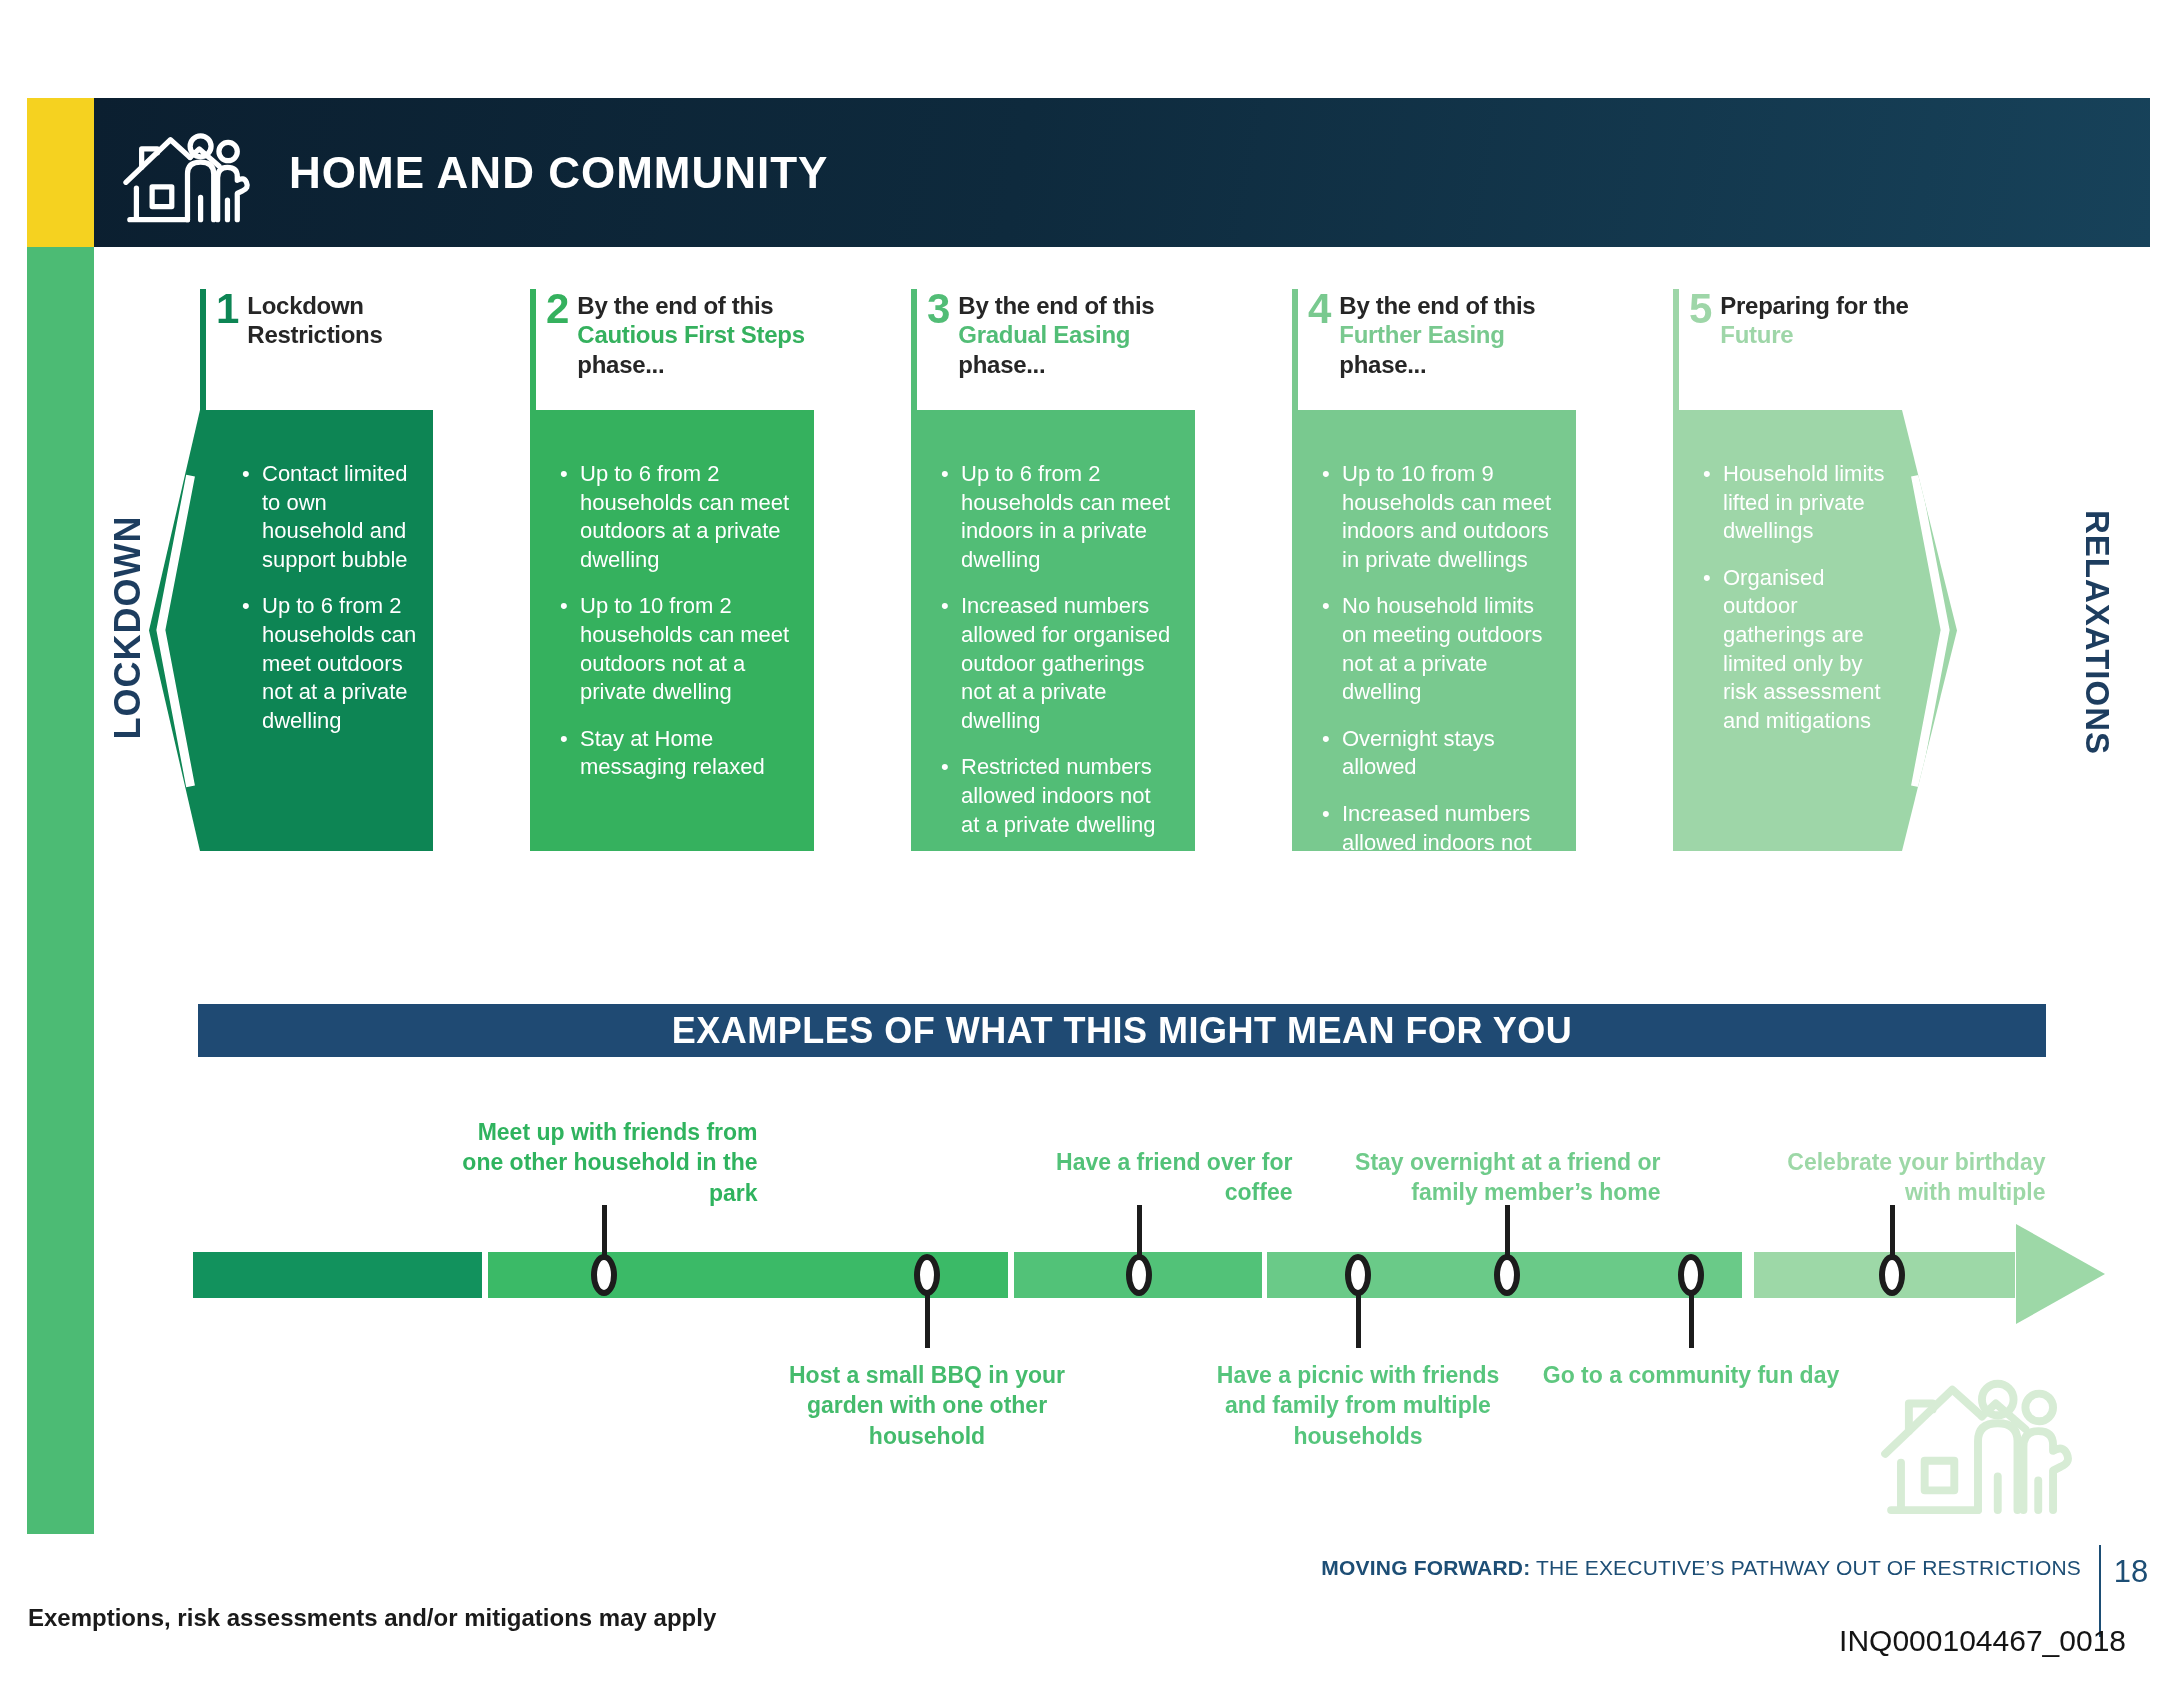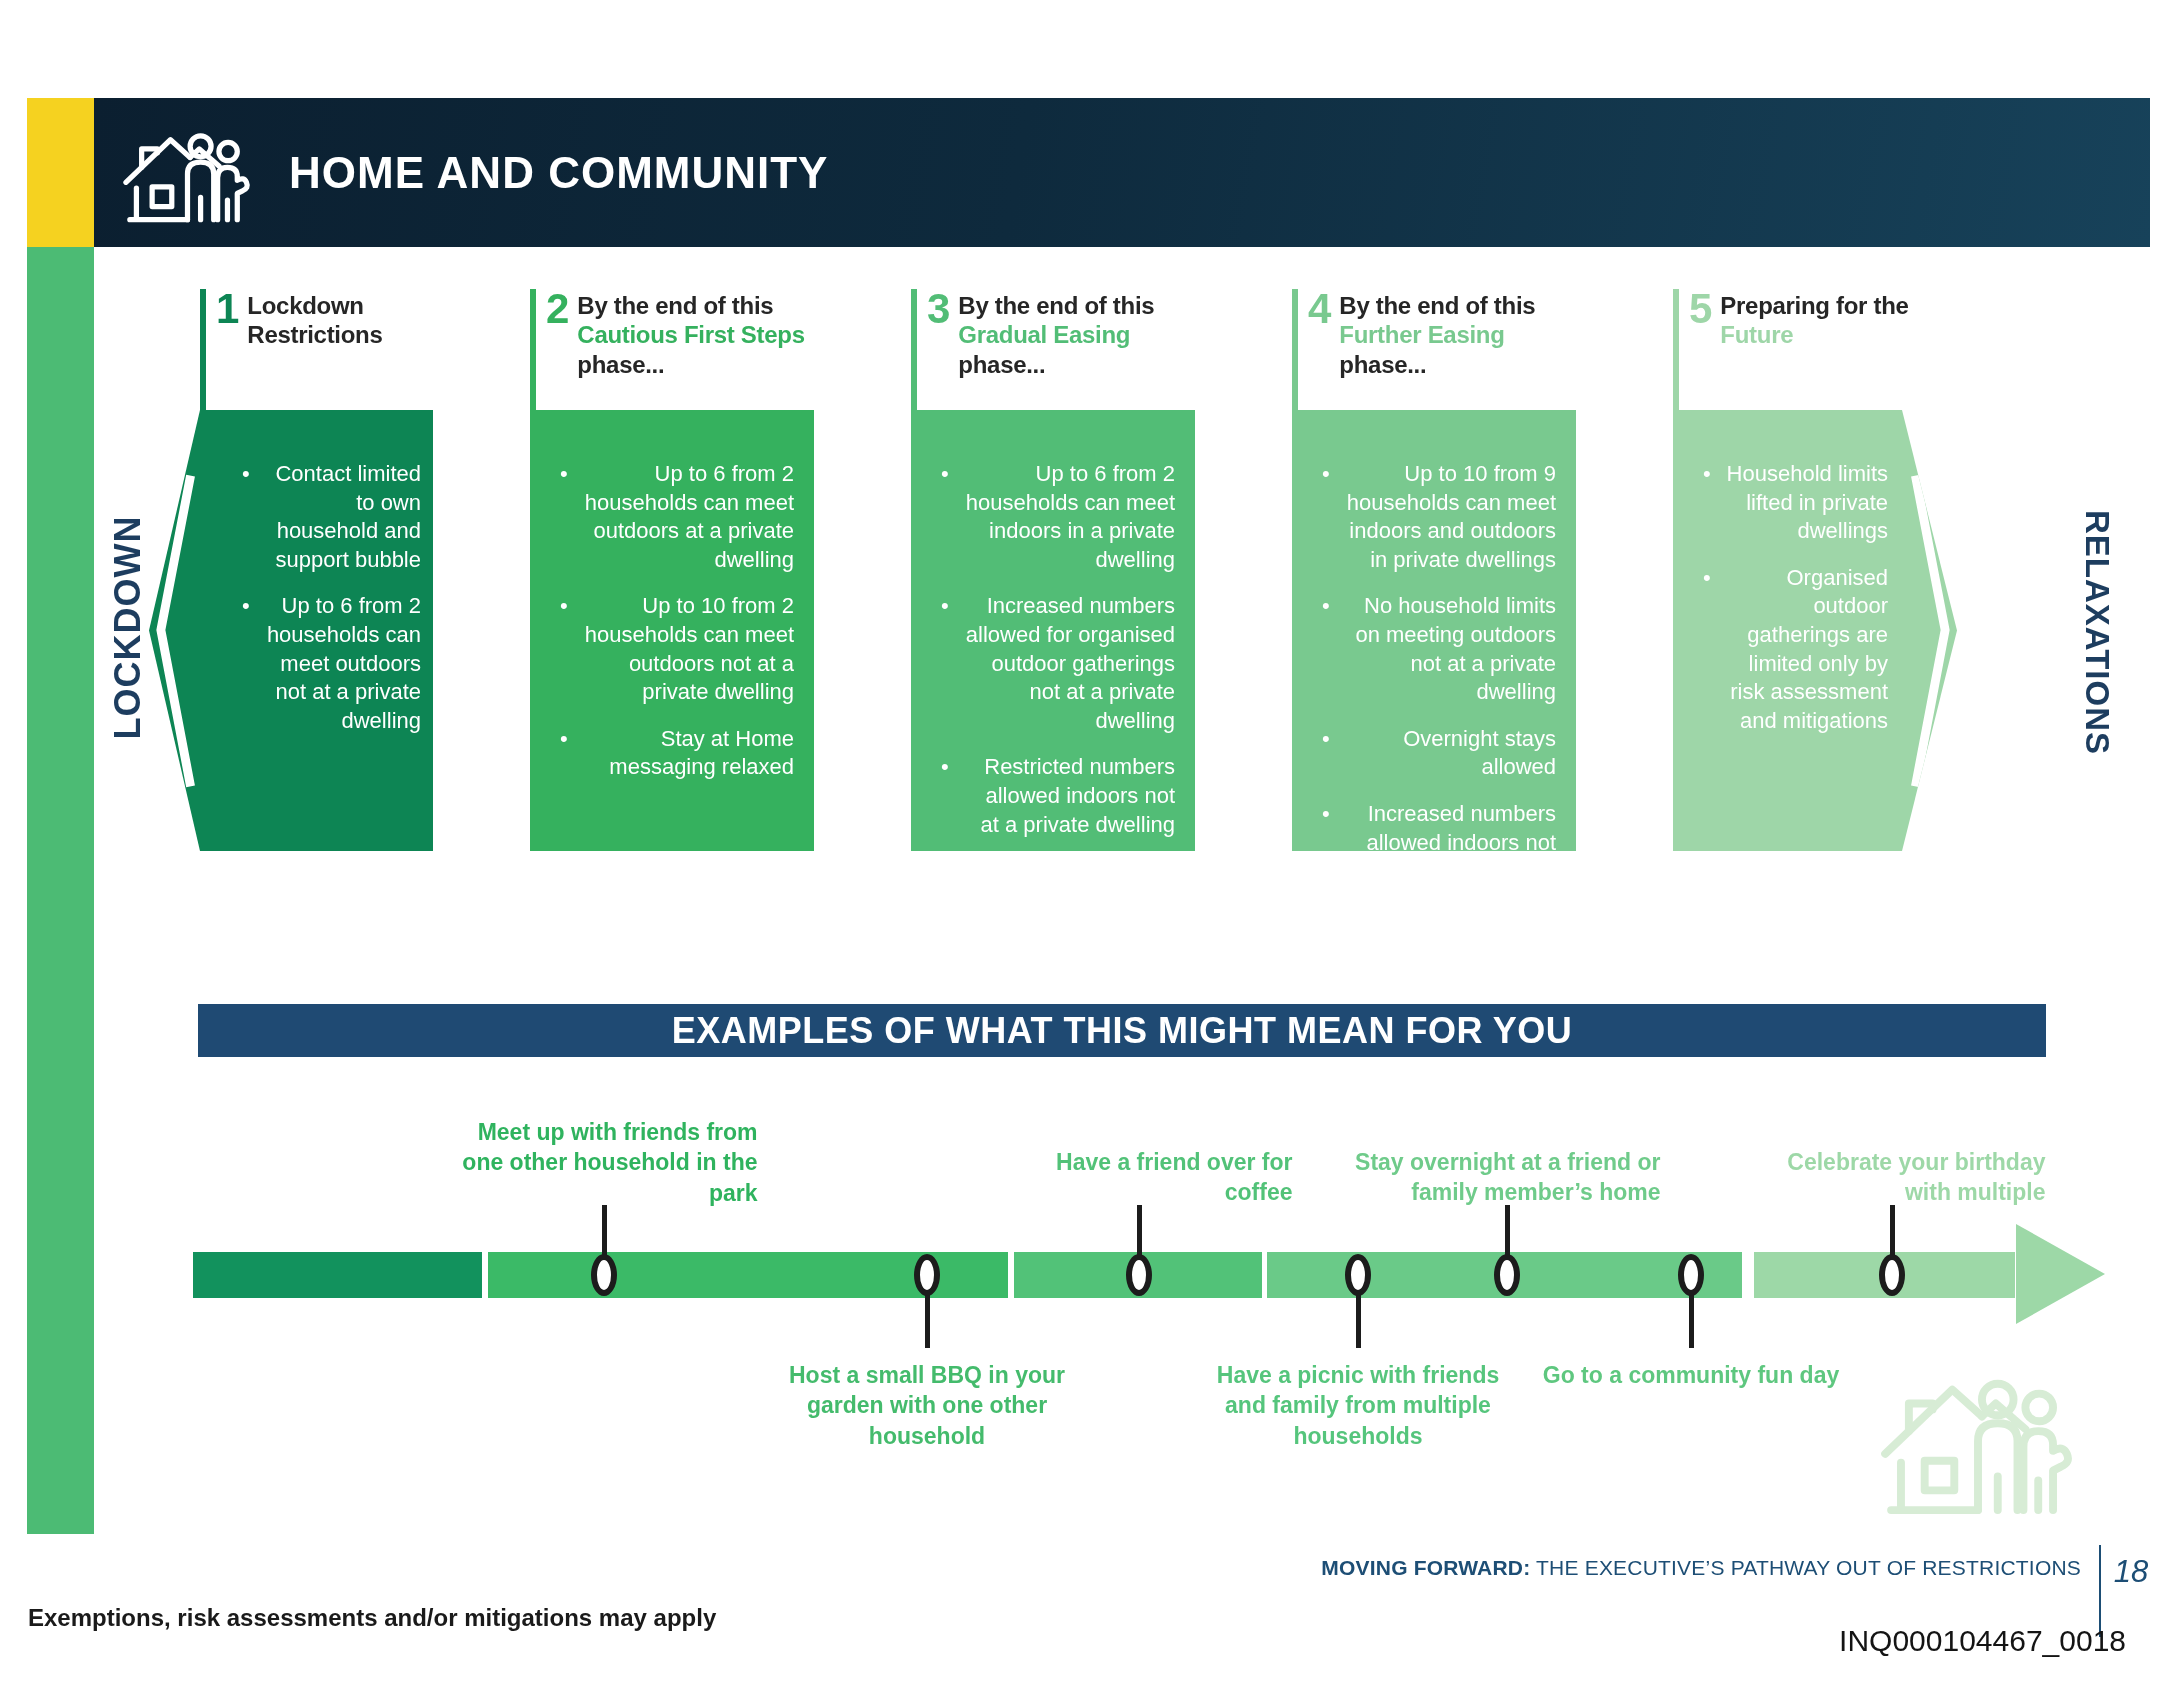--- a/index.html
+++ b/index.html
@@ -33,21 +33,21 @@
   .phase-col { width:284px; }
   .col-header { border-left:6px solid var(--accent); min-height:121px; padding:0 0 0 10px;
                 display:flex; gap:8px; }
   .phase-col.first .col-header { margin-left:51px; }
   .num { font-size:42px; line-height:0.95; font-weight:bold; color:var(--accent); flex:0 0 auto; }
   .col-title { margin:2px 0 0 0; font-size:24px; line-height:1.22; font-weight:bold; color:#262626;
                letter-spacing:-0.3px; }
   .col-title .hl { color:var(--accent); }
   .box { position:relative; width:284px; height:441px; background:var(--accent);
          color:#ffffff; padding:50px 20px 20px 28px; }
-  .box ul { list-style:none; margin:0; padding:0;text-align:right; }
+  .box ul { list-style:none; margin:0; padding:0; }
   .box li { position:relative; padding-left:22px; margin-bottom:18px;
             font-size:22px; line-height:1.3; }
   .box li::before { content:"\2022"; position:absolute; left:2px; top:0; }
   .box.chev-left  { clip-path:polygon(51px 0, 100% 0, 100% 100%, 51px 100%, 0 50%); padding-left:91px; padding-right:12px; }
   .box.chev-right { clip-path:polygon(0 0, calc(100% - 55px) 0, 100% 50%, calc(100% - 55px) 100%, 0 100%); padding-right:69px; }
   .chev { position:absolute; left:0; top:0; pointer-events:none; }
 
   
   .banner { position:absolute; left:198px; top:990px; width:1848px; height:53px; background:#1f4a73;
             color:#ffffff; font-weight:bold; font-size:36px; letter-spacing:0.5px;
@@ -68,21 +68,21 @@
               font-weight:bold; }
   .ev-label.up   { top:1194px; transform:translate(-50%,-100%);text-align:right; }
   .ev-label.down { top:1346px; transform:translateX(-50%); }
 
   
   .foot-note { position:absolute; left:28px; top:1590px; font-size:24px; font-weight:bold; color:#1a1a1a; }
   .foot-brand { position:absolute; right:97px; top:1542px; font-size:21px; color:#1d4e75; letter-spacing:0.2px; white-space:nowrap; }
   .foot-brand b { font-weight:bold; }
   .foot-divider { position:absolute; left:2099px; top:1531px; width:2px; height:92px; background:#1d4e75; }
   .foot-page { position:absolute; left:2109px; top:1540px; width:44px; text-align:center;
-               font-size:31px; color:#1d4e75;font-style:italic; }
+               font-size:31px; color:#1d4e75; }
   .doc-ref { position:absolute; right:52px; top:1610px; font-size:30px; color:#141414; }
 
   .bottom-icon { position:absolute; left:1879px; top:1346px; width:198px; height:158px; color:#d7ecd5; }
   .defs-holder { position:absolute; width:0; height:0; overflow:hidden; }
 </style>
 </head>
 <body>
 
 <div class="page">
 

